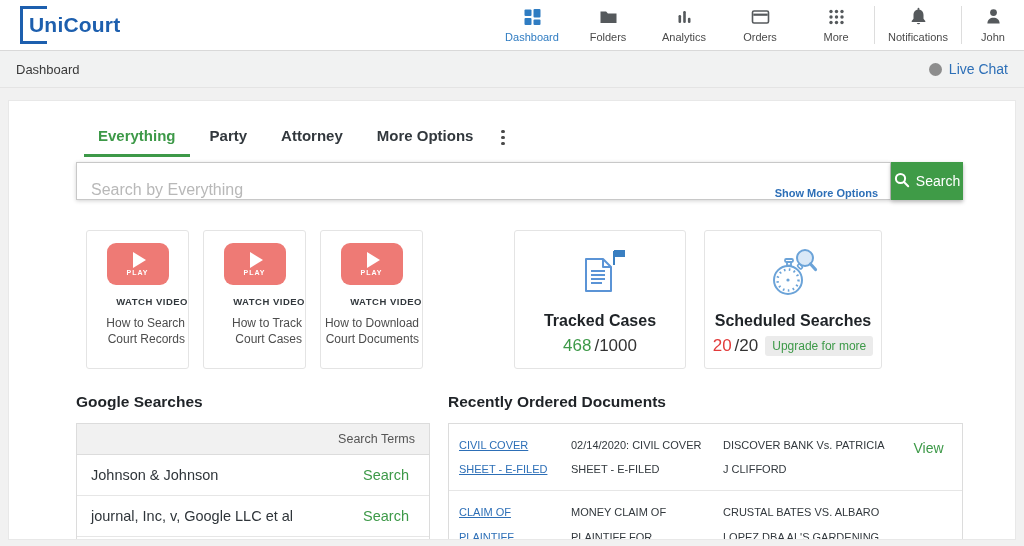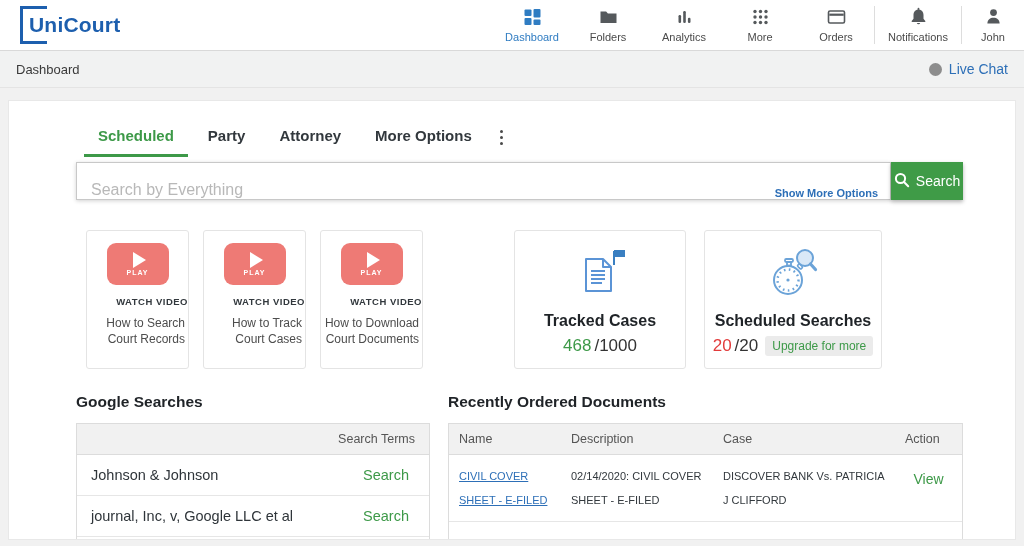--- a/index.html
+++ b/index.html
@@ -136,43 +136,43 @@
         <svg width="21" height="20" viewBox="0 0 20 20" fill="currentColor">
             <rect x="4" y="8" width="2.6" height="8" rx="1.2"></rect>
             <rect x="8.7" y="4" width="2.6" height="12" rx="1.2"></rect>
             <rect x="13.4" y="10.8" width="2.6" height="5.2" rx="1.2"></rect>
           </svg>
       </span>
       <span class="lbl">Analytics</span>
     </div>
     <div class="nav-item">
       <span>
+        <svg width="21" height="20" viewBox="0 0 20 20">
+            <rect x="2" y="4" width="16" height="12" rx="1.5" fill="none" stroke="currentColor" stroke-width="1.6"></rect>
+            <rect x="2.8" y="6.6" width="14.4" height="2.2" fill="currentColor"></rect>
+          </svg>
+      </span>
+      <span class="lbl">Orders</span>
+    </div>
+    <div class="nav-item">
+      <span>
         <svg width="21" height="20" viewBox="0 0 20 20" fill="currentColor">
             <circle cx="4.5" cy="4.5" r="1.7"></circle>
             <circle cx="10" cy="4.5" r="1.7"></circle>
             <circle cx="15.5" cy="4.5" r="1.7"></circle>
             <circle cx="4.5" cy="10" r="1.7"></circle>
             <circle cx="10" cy="10" r="1.7"></circle>
             <circle cx="15.5" cy="10" r="1.7"></circle>
             <circle cx="4.5" cy="15.5" r="1.7"></circle>
             <circle cx="10" cy="15.5" r="1.7"></circle>
             <circle cx="15.5" cy="15.5" r="1.7"></circle>
           </svg>
       </span>
       <span class="lbl">More</span>
     </div>
-    <div class="nav-item">
-      <span>
-        <svg width="21" height="20" viewBox="0 0 20 20">
-            <rect x="2" y="4" width="16" height="12" rx="1.5" fill="none" stroke="currentColor" stroke-width="1.6"></rect>
-            <rect x="2.8" y="6.6" width="14.4" height="2.2" fill="currentColor"></rect>
-          </svg>
-      </span>
-      <span class="lbl">Orders</span>
-    </div>
     <div class="nav-divider"></div>
     <div class="nav-item notif">
       <span>
         <svg width="21" height="20" viewBox="0 0 20 20" fill="currentColor">
             <rect x="9.1" y="0.8" width="1.8" height="2.2" rx="0.9"></rect>
             <path d="M10 2.4c-3 0-5 2.3-5 5.6v3.7L3.2 14.1v.9h13.6v-.9l-1.8-2.4V8c0-3.3-2-5.6-5-5.6z"></path>
             <path d="M8.3 16a1.8 1.8 0 0 0 3.4 0z"></path>
           </svg>
       </span>
       <span class="lbl">Notifications</span>
@@ -194,21 +194,21 @@
   <span class="crumb">Dashboard</span>
   <div class="livechat">
     <span class="dot"></span>
     <span class="txt">Live Chat</span>
   </div>
 </div>
 
 <div class="card">
 
   <div class="tabs">
-    <div class="tab active">Scheduled</div>
+    <div class="tab active">Everything</div>
     <div class="tab">Party</div>
     <div class="tab">Attorney</div>
     <div class="tab">More Options</div>
     <div class="kebab">
         <i></i>
         <i></i>
         <i></i>
       </div>
   </div>
 
@@ -316,26 +316,20 @@
         <div class="srow">
           
           
         </div>
       </div>
     </div>
 
     <div class="col-right">
       <div class="section-title">Recently Ordered Documents</div>
       <div class="tbl">
-        <div class="doc-grid">
-          <div class="hcell">Name</div>
-          <div class="hcell">Description</div>
-          <div class="hcell">Case</div>
-          <div class="hcell">Action</div>
-        </div>
         <div class="doc-row">
           <div class="cell name">
             <a>CIVIL COVER SHEET - E-FILED</a>
           </div>
           <div class="cell">02/14/2020: CIVIL COVER SHEET - E-FILED</div>
           <div class="cell">DISCOVER BANK Vs. PATRICIA J CLIFFORD</div>
           <div class="cell action">
             <a class="view">View</a>
           </div>
         </div>

